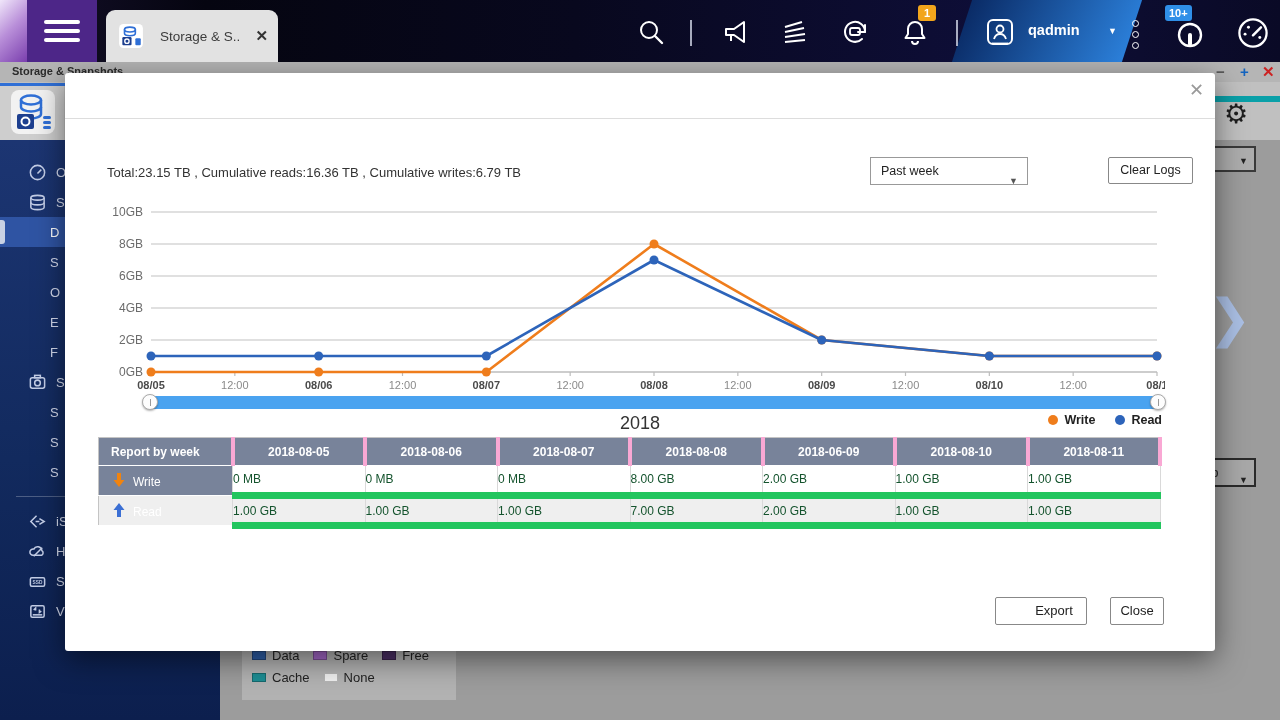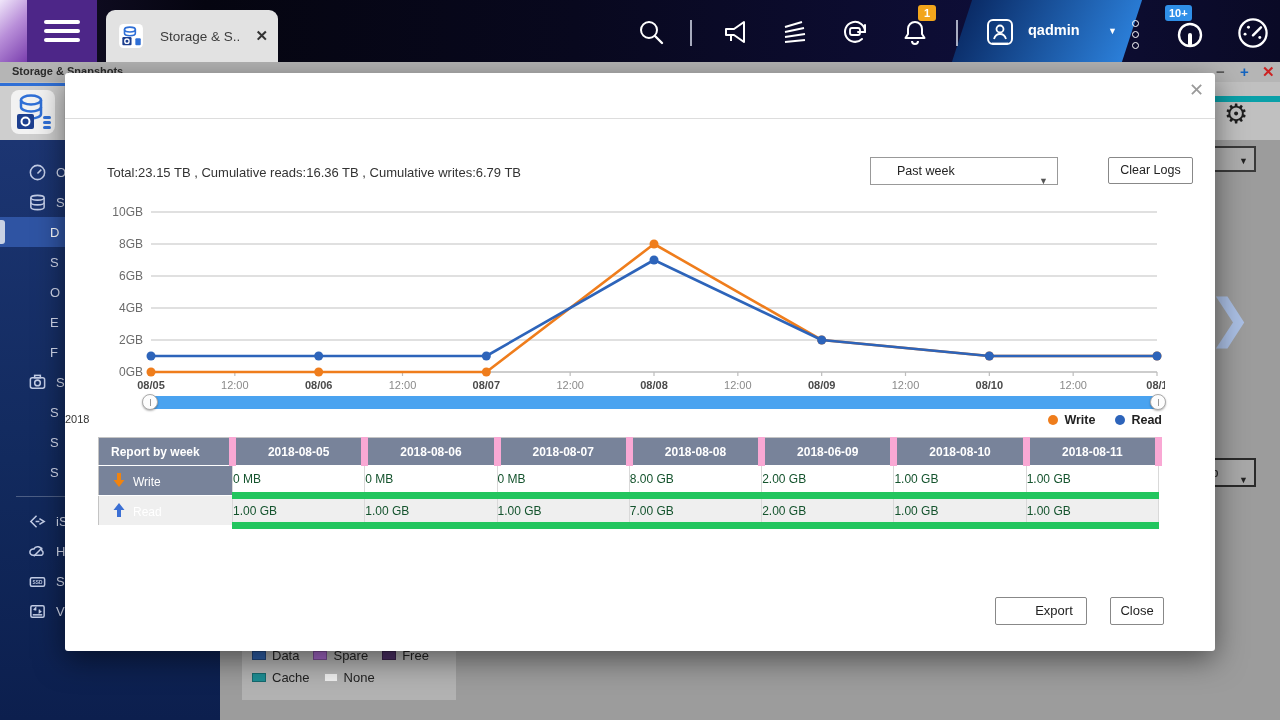--- a/index.html
+++ b/index.html
@@ -66,37 +66,37 @@
   .pl-item { display:flex; align-items:center; gap:6px; font-size:13px; color:#222; }
   .pl-sw { width:14px; height:9px; display:inline-block; border:1px solid rgba(0,0,0,.25); }
 
   
   .dialog { left:65px; top:73px; width:1150px; height:578px; background:#fff; z-index:20;
     border-radius:3px; box-shadow:0 8px 30px rgba(0,0,0,.5); }
   .dlg-title { left:33px; top:11px; font-size:17.5px; font-weight:bold; color:#1f1f1f; }
   .dlg-close { left:1124px; top:6px; font-size:18px; color:#9a9a9a; cursor:pointer; }
   .dlg-divider { left:0; top:45px; width:1150px; height:1px; background:#ddd; }
   .dlg-summary { left:42px; top:92px; font-size:13px; color:#333; }
-  .dd-period { left:805px; top:84px; width:188px; height:28px; border:1px solid #999; background:#fff;
-    font-size:12.5px; color:#222; line-height:26px; padding-left:26px; cursor:pointer; }
+  .dd-period { left:805px; top:84px; width:158px; height:28px; border:1px solid #999; background:#fff;
+    font-size:12.5px; color:#222; line-height:26px; padding-left:10px; cursor:pointer; }
   .dd-period .caret { position:absolute; right:9px; top:10px; font-size:9px; color:#555; }
   .btn { border:1px solid #888; background:#fff; color:#222; text-align:center; cursor:pointer; border-radius:2px; }
   .btn-clear { left:1015px; top:84px; width:85px; height:27px; font-size:12.5px; line-height:25px;margin-left:28px; }
   #chartHost { left:30px; top:127px; width:1070px; height:195px; }
   .slider-track { left:81px; top:323px; width:1016px; height:13px; background:#4aa3f0; border-radius:7px; }
   .slider-handle { position:absolute; top:-2px; width:16px; height:16px; background:#fdfdfd;
     border:1px solid #aaa; border-radius:50%; box-shadow:0 1px 2px rgba(0,0,0,.3); cursor:ew-resize; }
   .slider-handle::after { content:""; position:absolute; left:6.5px; top:4px; width:1.5px; height:7px; background:#999; }
-  .year-label { left:0; top:340px; width:1150px; font-size:11px; color:#333; }
+  .year-label { left:0; top:340px; width:1150px; text-align:center; font-size:18px; color:#333; }
   .chart-legend { left:0; top:340px; width:1097px; display:flex; justify-content:flex-end; gap:20px; }
   .cl-item { display:flex; align-items:center; gap:6px; font-size:12.5px; color:#222; font-weight:bold; }
   .cl-dot { width:10px; height:10px; border-radius:50%; display:inline-block; }
   .stat-table { left:33px; top:364px; width:1064px; border-collapse:collapse; table-layout:fixed; border:1px solid #c4c4c4; }
   .stat-table th { background:#78839a; color:#fff; font-size:12px; font-weight:bold; height:28px;
-    border-right:7px solid #f9a8d4; border-bottom:1px solid #fff; }
+    border-right:4px solid #f9a8d4; border-bottom:1px solid #fff; }
   .stat-table th:first-child { width:134px; text-align:left; padding-left:12px; }
   .stat-table td { height:30px; font-size:12px; color:#14532d; 
     border-right:1px solid #d9d9d9; border-bottom:7px solid #22c55e; background:#fff; }
   .stat-table tr.alt td { background:#efefef; }
   .stat-table td.rowhead { background:#78839a; color:#fff; padding-left:14px; border-bottom:1px solid #fff; }
   .rowhead .arr { display:inline-block; width:12px; margin-right:8px; vertical-align:-1px; }
   .btn-export { left:930px; top:524px; width:92px; height:28px; font-size:13px; line-height:26px;padding-left:26px; }
   .btn-close2 { left:1045px; top:524px; width:54px; height:28px; font-size:13px; line-height:26px; }
 
   svg text { font-family:"Liberation Sans", sans-serif; }

